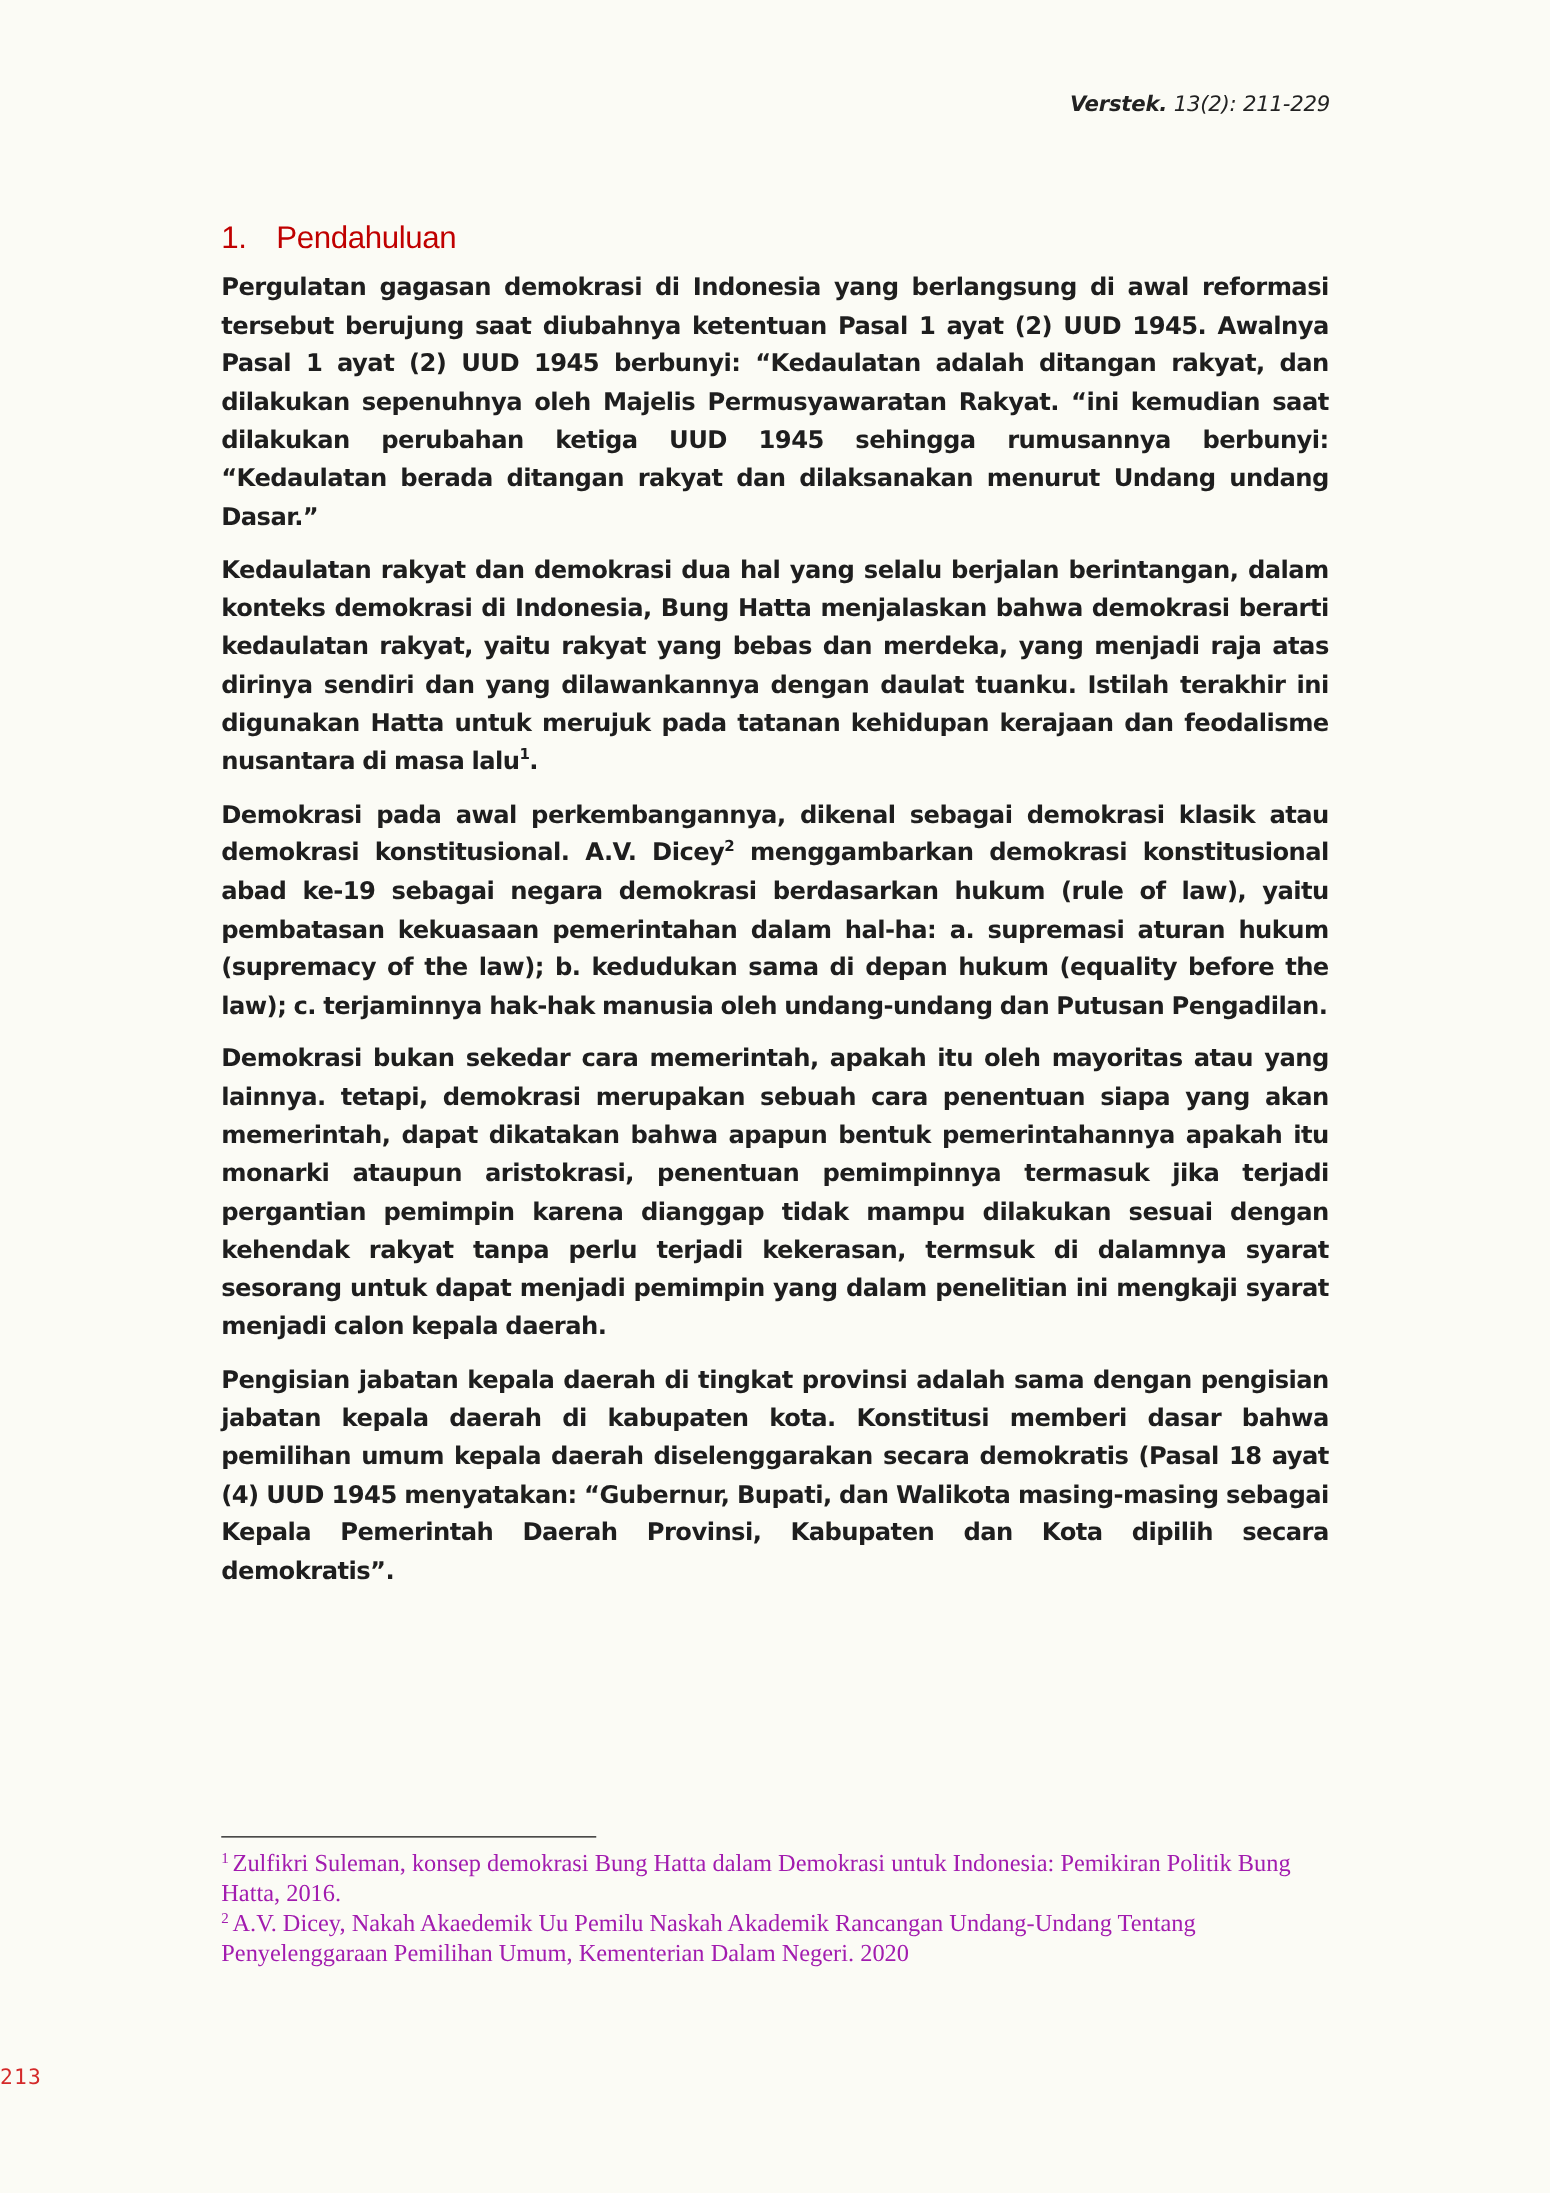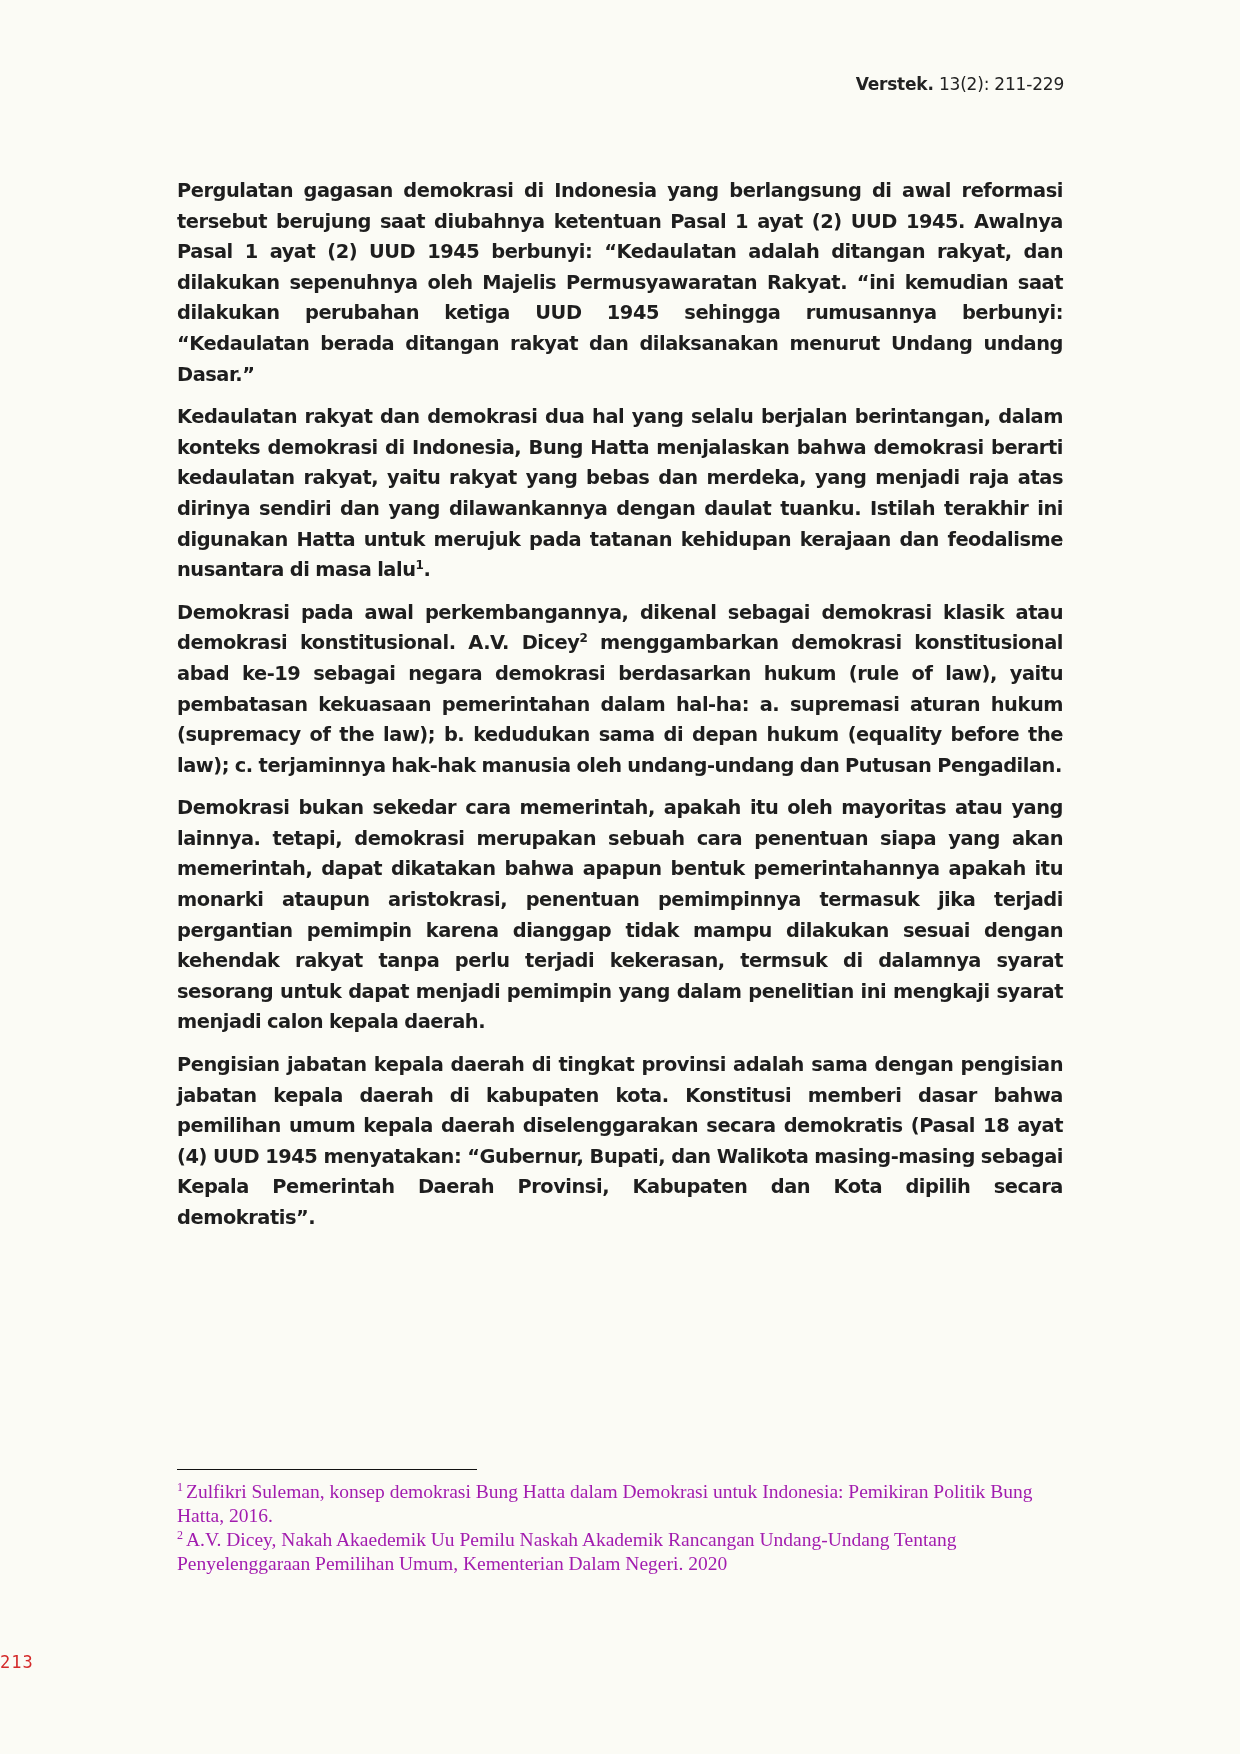--- a/index.html
+++ b/index.html
@@ -13,20 +13,21 @@
       position: relative;
       overflow: hidden;
       color: #1c1c1c;
     }
     .running-header {
       position: absolute;
       top: 74px;
       right: 176px;
       font-family: "DejaVu Sans", sans-serif;
       font-size: 17px;
+      font-style: italic;
       color: #222;
       letter-spacing: -0.2px;
     }
     .running-header .journal {
       font-weight: bold;
     }
     .content {
       position: absolute;
       left: 177px;
       top: 176px;
@@ -100,20 +101,23 @@
     }
   </style>
 </head>
 <body>
 
 <div class="running-header">
   <span class="journal">Verstek.</span><span> 13(2): 211-229</span>
 </div>
 
 <div class="content">
+  <h2 class="section-heading">
+    <span class="num">1.</span><span>Pendahuluan</span>
+  </h2>
 
   <p class="para">Pergulatan gagasan demokrasi di Indonesia yang berlangsung di awal reformasi tersebut berujung saat diubahnya ketentuan Pasal 1 ayat (2) UUD 1945. Awalnya Pasal 1 ayat (2) UUD 1945 berbunyi: “Kedaulatan adalah ditangan rakyat, dan dilakukan sepenuhnya oleh Majelis Permusyawaratan Rakyat. “ini kemudian saat dilakukan perubahan ketiga UUD 1945 sehingga rumusannya berbunyi: “Kedaulatan berada ditangan rakyat dan dilaksanakan menurut Undang undang Dasar.”</p>
 
   <p class="para"><span>Kedaulatan rakyat dan demokrasi dua hal yang selalu berjalan berintangan, dalam konteks demokrasi di Indonesia, Bung Hatta menjalaskan bahwa demokrasi berarti kedaulatan rakyat, yaitu rakyat yang bebas dan merdeka, yang menjadi raja atas dirinya sendiri dan yang dilawankannya dengan daulat tuanku. Istilah terakhir ini digunakan Hatta untuk merujuk pada tatanan kehidupan kerajaan dan feodalisme nusantara di masa lalu</span><sup>1</sup><span>.</span></p>
 
   <p class="para"><span>Demokrasi pada awal perkembangannya, dikenal sebagai demokrasi klasik atau demokrasi konstitusional. A.V. Dicey</span><sup>2</sup><span>  menggambarkan demokrasi konstitusional abad ke-19 sebagai negara demokrasi berdasarkan hukum (rule of law), yaitu pembatasan kekuasaan pemerintahan dalam hal-ha: a. supremasi aturan hukum (supremacy of the law); b. kedudukan sama di depan hukum (equality before the law); c. terjaminnya hak-hak manusia oleh undang-undang dan Putusan Pengadilan.</span></p>
 
   <p class="para">Demokrasi bukan sekedar cara memerintah, apakah itu oleh mayoritas atau yang lainnya. tetapi, demokrasi merupakan sebuah cara penentuan siapa yang akan memerintah, dapat dikatakan bahwa apapun bentuk pemerintahannya apakah itu monarki ataupun aristokrasi, penentuan pemimpinnya termasuk jika terjadi pergantian pemimpin karena dianggap tidak mampu dilakukan sesuai dengan kehendak rakyat tanpa perlu terjadi kekerasan, termsuk di dalamnya syarat sesorang untuk dapat menjadi  pemimpin yang dalam penelitian ini mengkaji syarat menjadi calon kepala daerah.</p>
 
   <p class="para">Pengisian jabatan kepala daerah di tingkat provinsi adalah sama dengan pengisian jabatan kepala daerah di kabupaten kota. Konstitusi memberi dasar bahwa pemilihan umum kepala daerah diselenggarakan secara demokratis (Pasal 18 ayat (4) UUD 1945 menyatakan: “Gubernur, Bupati, dan Walikota masing-masing sebagai Kepala Pemerintah Daerah Provinsi, Kabupaten dan Kota dipilih secara demokratis”.</p>

